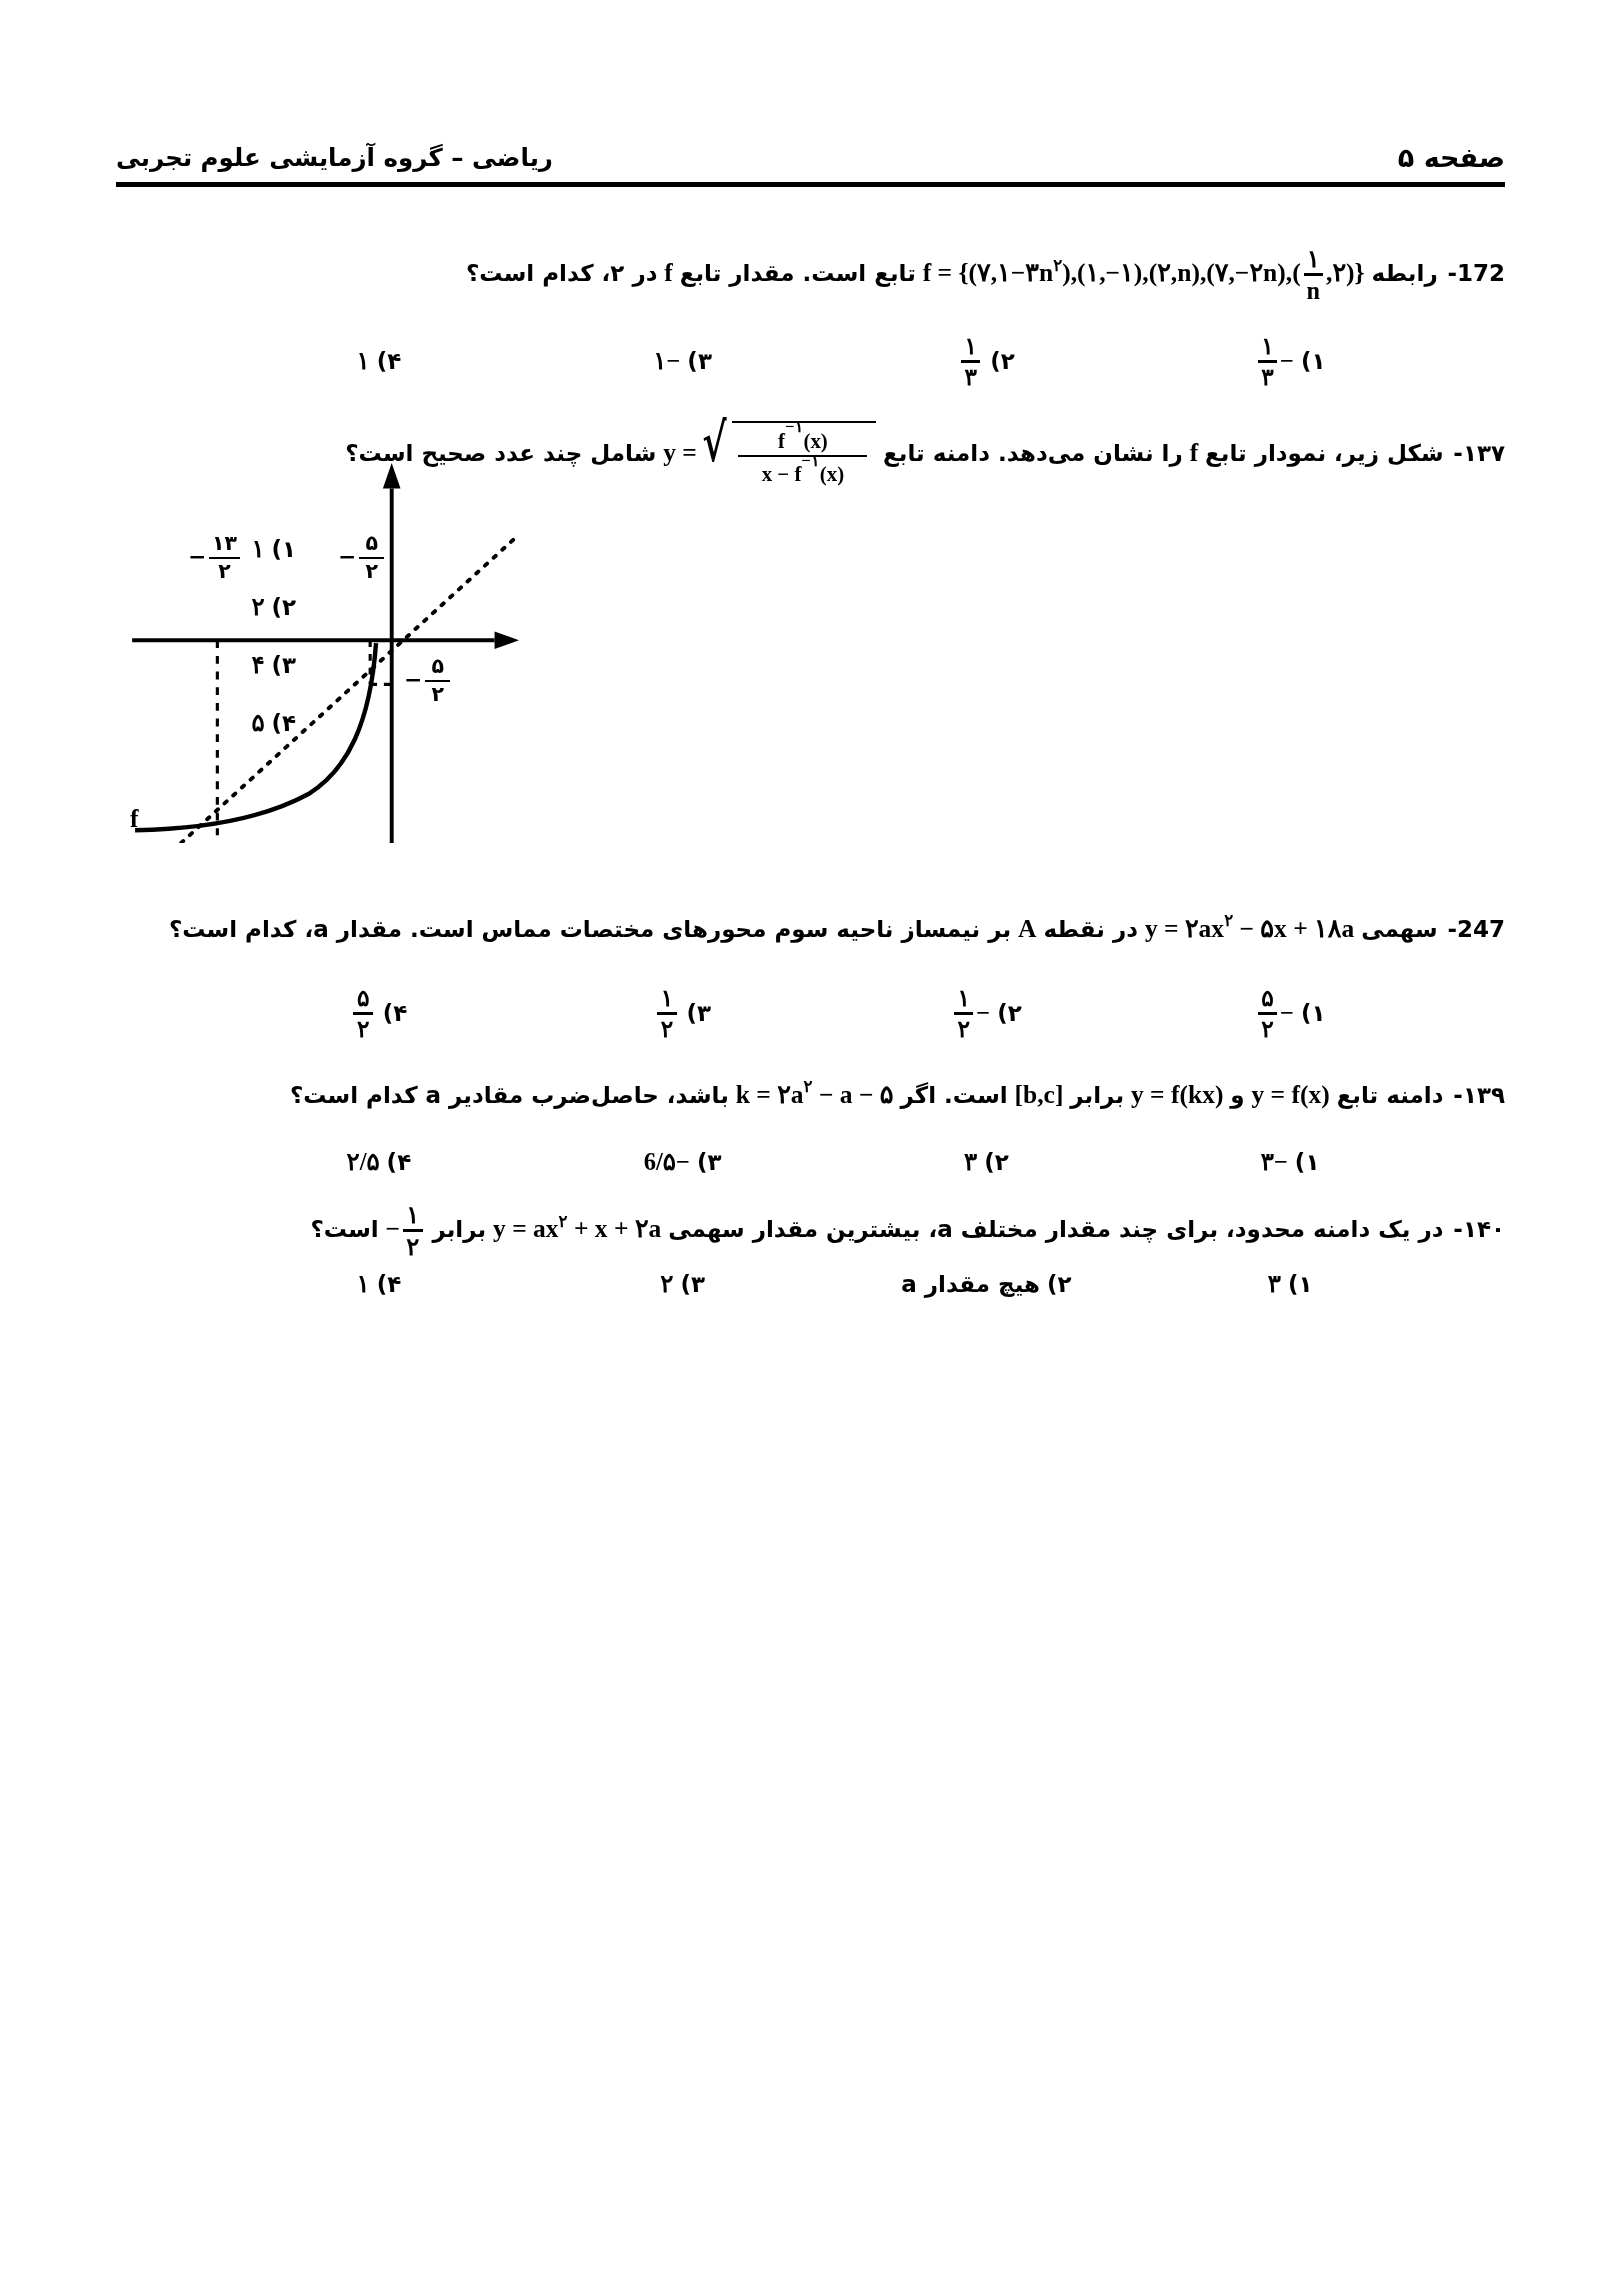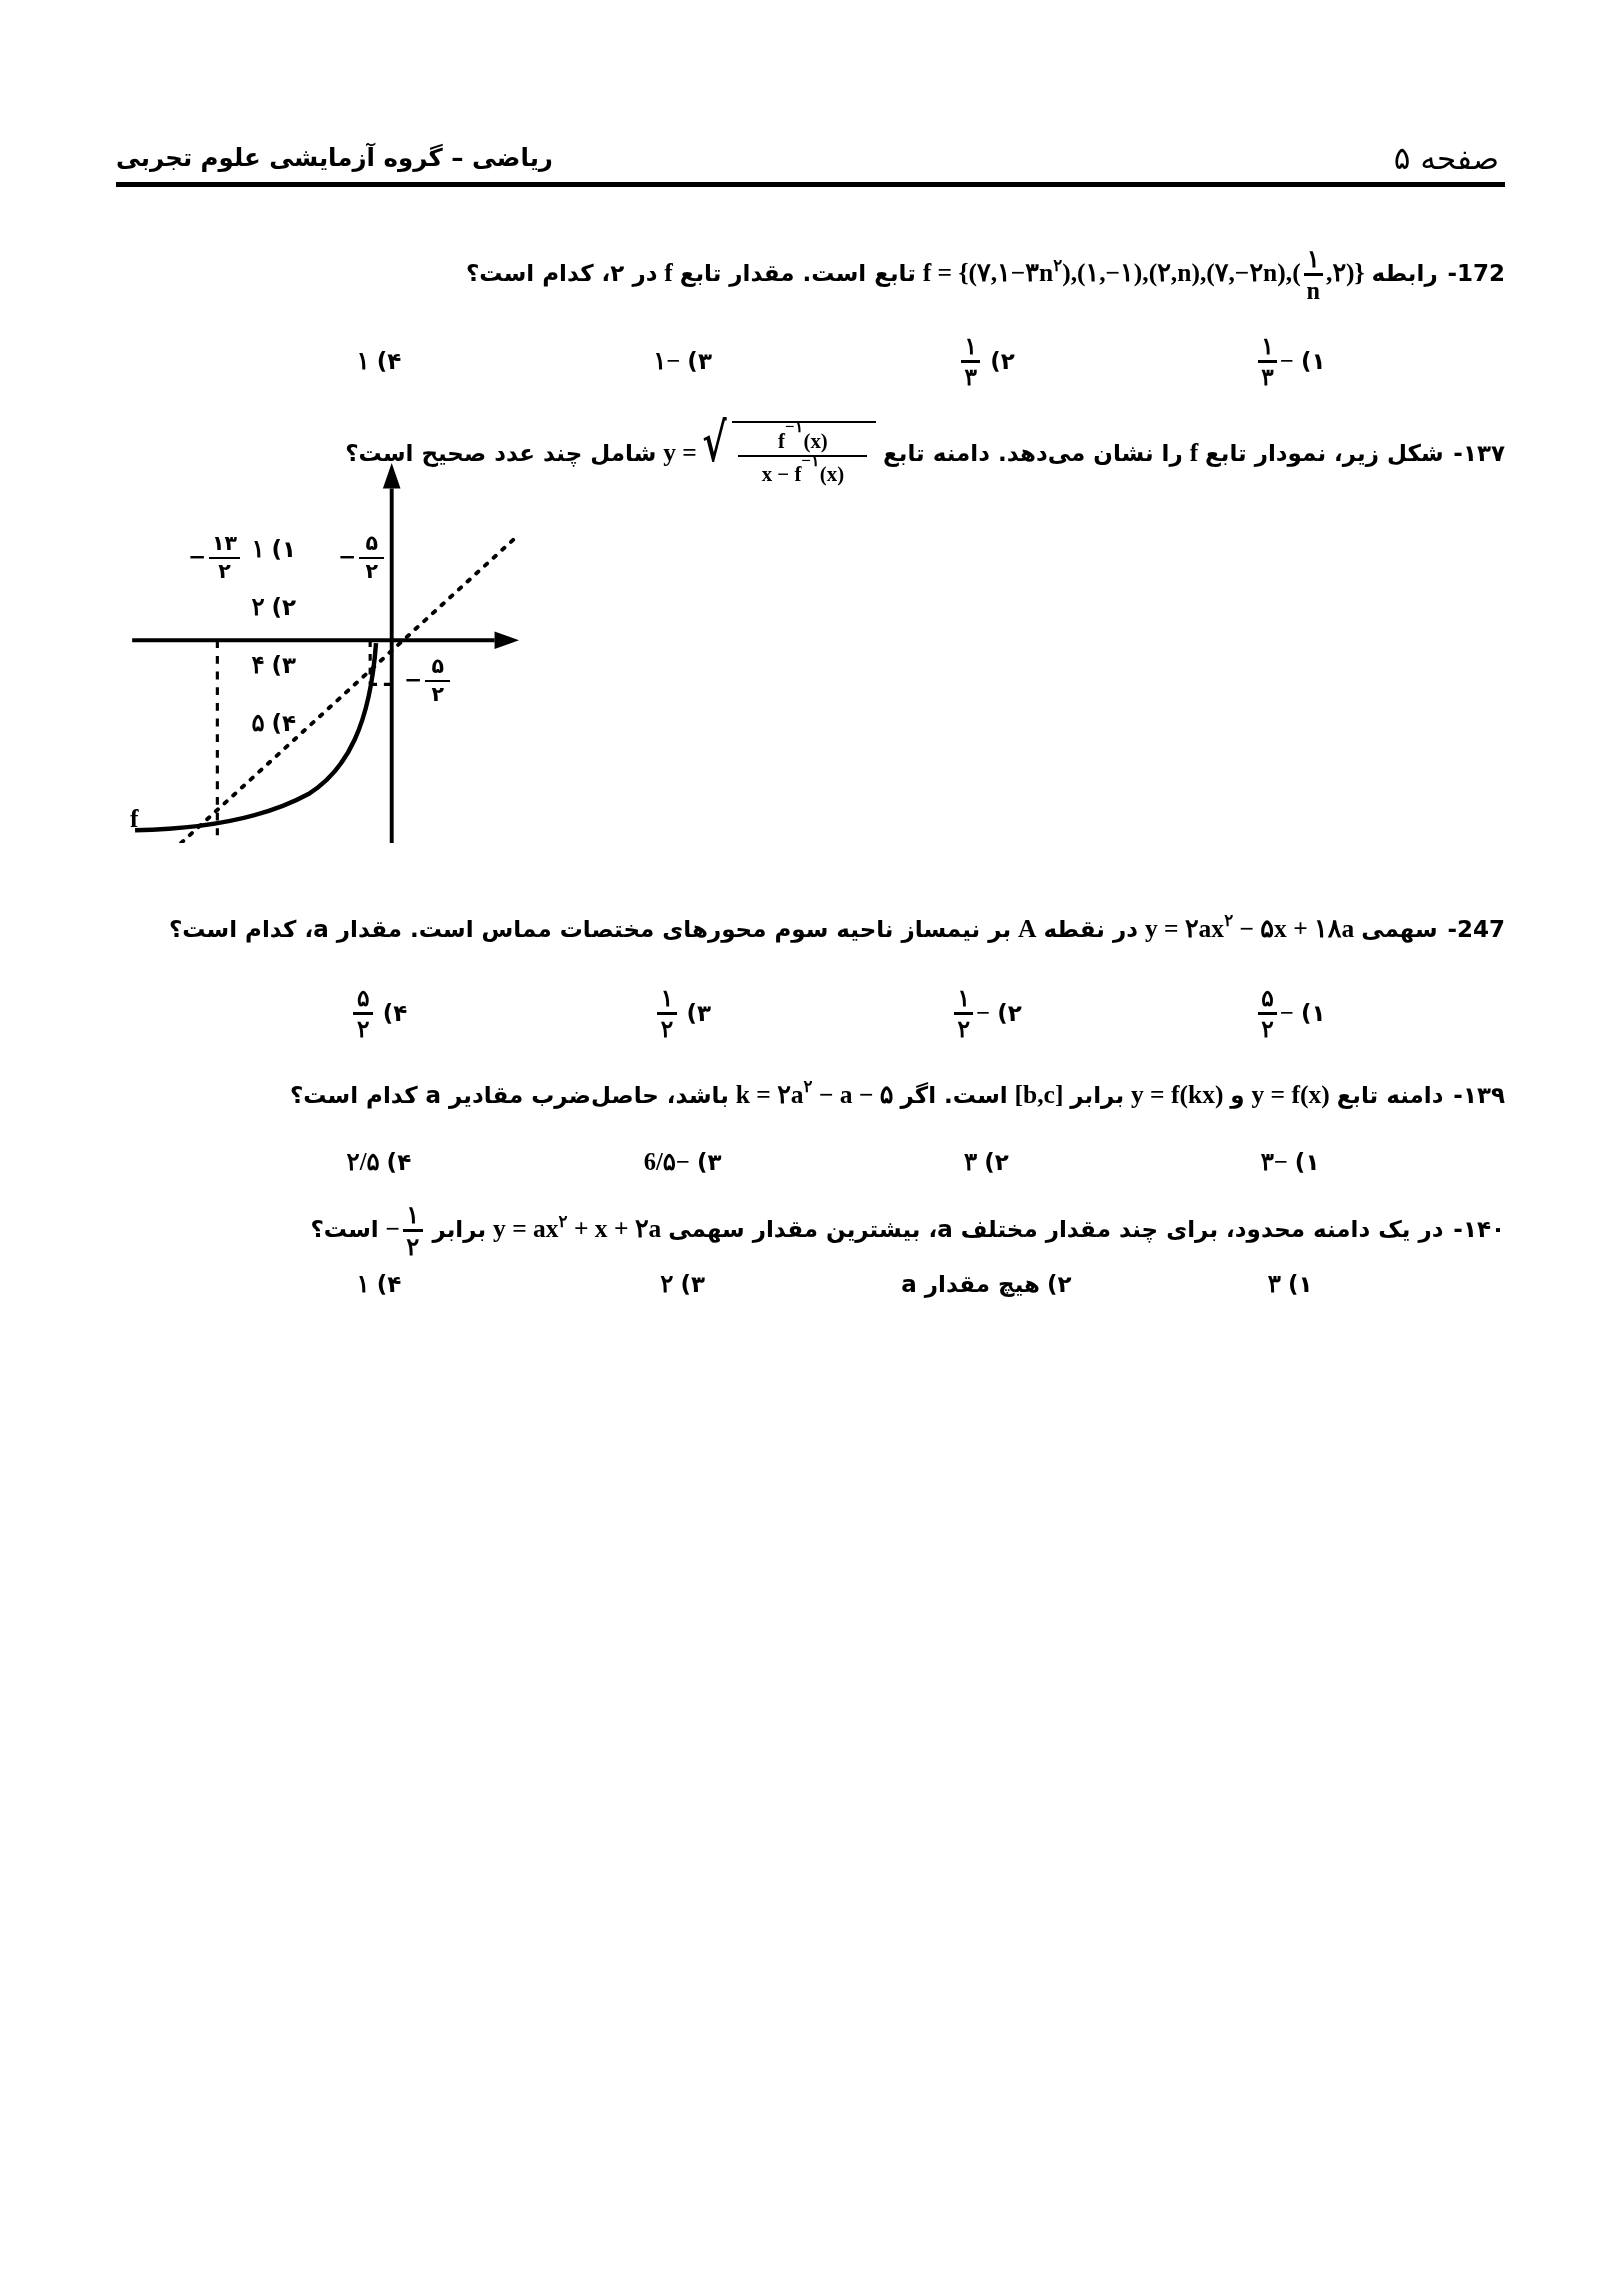--- a/index.html
+++ b/index.html
@@ -20,36 +20,36 @@
   .page {
     position: absolute;
     inset: 0;
   }
 
   
   .header {
     position: absolute;
     top: 135px;
     left: 116px;
-    right: 122px;
+    right: 116px;
     height: 45px;
     display: flex;
     flex-direction: row-reverse;
     align-items: center;
     justify-content: space-between;
     direction: rtl;
   }
   .header-title {
     font-size: 24.5px;
     font-weight: bold;
     white-space: nowrap;
   }
   .header-page {
-    font-size: 31px;
-    font-weight: normal;
+    font-size: 27px;
+    font-weight: bold;
     white-space: nowrap;
   }
   .header-rule {
     position: absolute;
     top: 182px;
     left: 116px;
     right: 116px;
     height: 4.9px;
     background: #000;
   }

